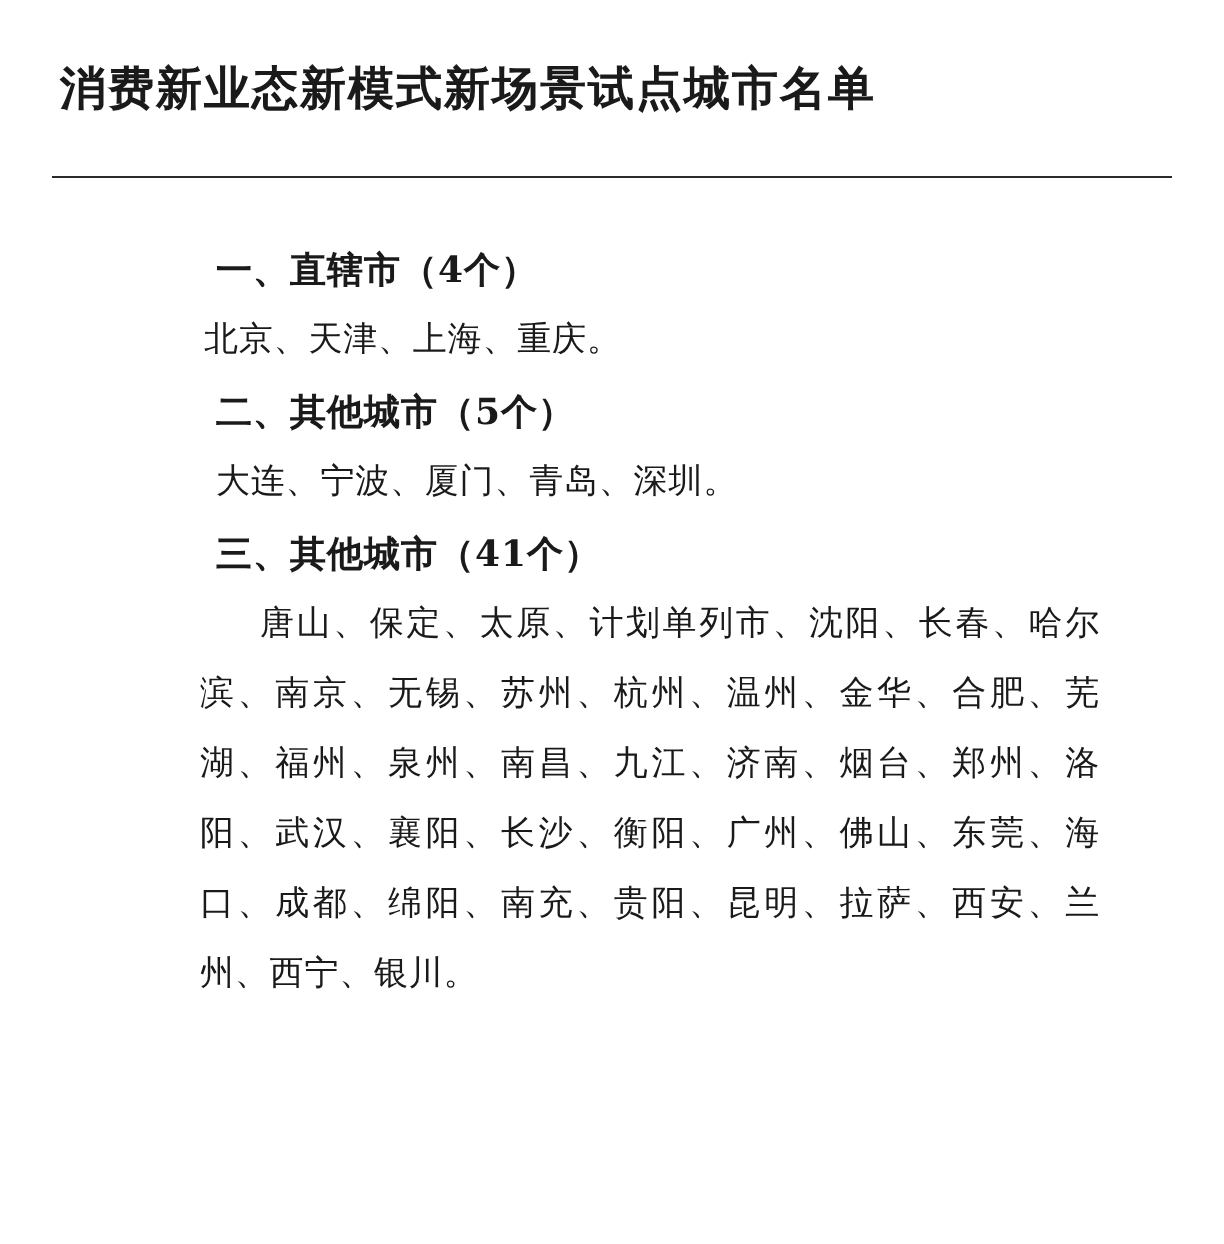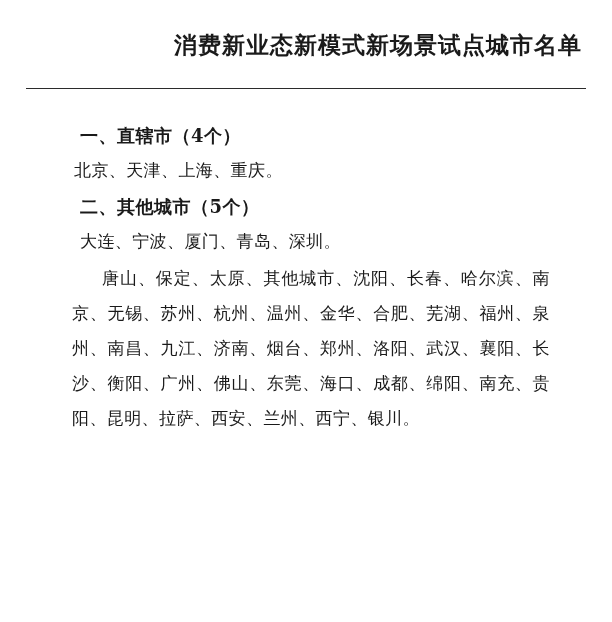--- a/index.html
+++ b/index.html
@@ -16,41 +16,42 @@
     overflow: hidden;
   }
   .page {
     width: 612px;
     height: 622px;
     box-sizing: border-box;
     padding: 0;
     position: relative;
   }
   .doc-title {
-    text-align: right;
+    text-align: left;
     font-size: 23px;
     font-weight: bold;
     letter-spacing: 1px;
     margin: 28px 0 0 0;
     padding: 0 30px;
     line-height: 34px;
     font-family: "DejaVu Serif", "Liberation Serif", serif;
   }
   .rule {
     border: none;
     border-top: 1px solid #2b2b2b;
     margin: 26px 26px 0 26px;
     height: 0;
   }
   .body {
     margin-top: 30px;
     padding: 0 62px 0 72px;
   }
   .section {
     margin-bottom: 2px;
+    margin-left: 28px;
   }
   .section-heading {
     font-size: 18px;
     font-weight: bold;
     line-height: 34px;
     padding-left: 8px;
     letter-spacing: 0.5px;
   }
   .section-body {
     font-size: 17px;
@@ -89,17 +90,18 @@
       <div class="section-heading">一、直辖市（4个）</div>
       <div class="section-body indent-first">北京、天津、上海、重庆。</div>
     </div>
 
     <div class="section sec-2">
       <div class="section-heading">二、其他城市（5个）</div>
       <div class="section-body indent-first">大连、宁波、厦门、青岛、深圳。</div>
     </div>
 
     <div class="section sec-3">
-      <div class="section-body">唐山、保定、太原、其他城市、沈阳、长春、哈尔滨、南京、无锡、苏州、杭州、温州、金华、合肥、芜湖、福州、泉州、南昌、九江、济南、烟台、郑州、洛阳、武汉、襄阳、长沙、衡阳、广州、佛山、东莞、海口、成都、绵阳、南充、贵阳、昆明、拉萨、西安、兰州、西宁、银川。</div>
+      <div class="section-heading">三、其他城市（41个）</div>
+      <div class="section-body">唐山、保定、太原、计划单列市、沈阳、长春、哈尔滨、南京、无锡、苏州、杭州、温州、金华、合肥、芜湖、福州、泉州、南昌、九江、济南、烟台、郑州、洛阳、武汉、襄阳、长沙、衡阳、广州、佛山、东莞、海口、成都、绵阳、南充、贵阳、昆明、拉萨、西安、兰州、西宁、银川。</div>
     </div>
 
   </div>
 </div>
 
 </body></html>

